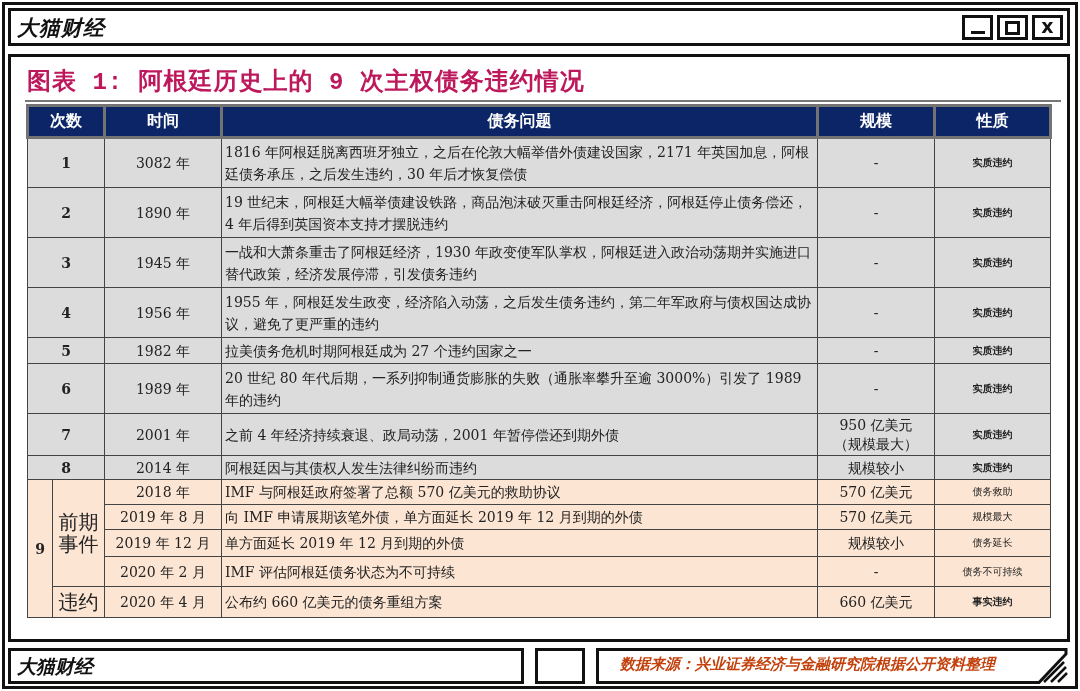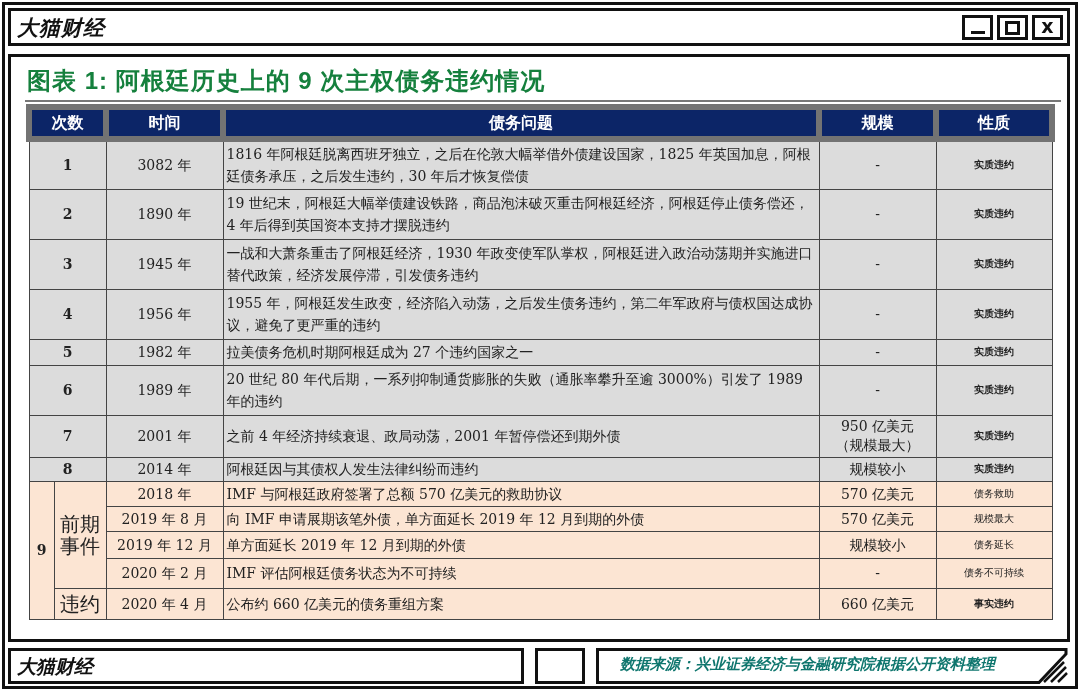--- a/index.html
+++ b/index.html
@@ -27,36 +27,36 @@
   .winbtn .min-glyph { width: 14px; height: 3px; background: #111; margin-top: 10px; }
   .winbtn .max-glyph { width: 15px; height: 14px; border: 3px solid #111; }
   .winbtn .close-glyph { font-family: "DejaVu Sans", sans-serif; font-weight: bold; font-size: 19px; line-height: 1; margin-top: -2px; }
 
   .content {
     position: absolute; left: 8px; top: 54px; width: 1062px; height: 588px;
     border: 3px solid #111; background: #fff;
   }
   .fig-title {
     position: absolute; left: 16px; top: 8px;
-    font-family: Liberation Sans, sans-serif; font-size: 24px; font-weight: bold; color: #15803d;
+    font-family: Liberation Mono, monospace; font-size: 24px; font-weight: bold; color: #be185d;
     letter-spacing: 1px;
   }
   .title-rule {
     position: absolute; left: 14px; top: 43px; width: 1036px; height: 2px; background: #777;
   }
 
   table.debt {
     position: absolute; left: 15px; top: 47px; width: 1023px;
     border-collapse: collapse; table-layout: fixed;
     font-size: 14px;
   }
   table.debt th {
     background: #0c2567; color: #fff;
     font-family: Liberation Mono, monospace; font-weight: bold; font-size: 16px;
-    height: 32px; border: 6px solid #737373; text-align: center;
+    height: 32px; border: 3px solid #737373; text-align: center;
   }
   table.debt td {
     border: 1px solid #444; text-align: center; vertical-align: middle;
     padding: 0 3px; line-height: 22px; color: #222;
   }
   tr.gray td { background: #dcdcdc; }
   tr.peach td { background: #fce5d3; }
   td.desc { text-align: left !important; padding-left: 3px !important; }
   td.num { font-weight: bold; }
   td.nature { font-family: "DejaVu Sans", sans-serif; font-weight: bold; font-size: 10px; }
@@ -78,21 +78,21 @@
     position: absolute; left: 535px; top: 648px; width: 50px; height: 36px;
     border: 3px solid #111; background: #fff;
   }
   .footer-right {
     position: absolute; left: 596px; top: 648px; width: 472px; height: 36px;
   }
   .footer-right svg { position: absolute; left: 0; top: 0; }
   .footer-right .src {
     position: absolute; left: 24px; top: 7px;
     font-family: "DejaVu Sans", sans-serif; font-weight: bold; font-style: italic;
-    font-size: 15px; color: #0f766e; white-space: nowrap;
+    font-size: 15px; color: #c2410c; white-space: nowrap;
   }
 </style>
 </head>
 <body>
 
 <div class="outer"></div>
 
 <div class="titlebar">
   <span class="brand">大猫财经</span>
   <div class="winbtns">
@@ -127,21 +127,21 @@
         <th>时间</th>
         <th>债务问题</th>
         <th>规模</th>
         <th>性质</th>
       </tr>
     </thead>
     <tbody>
       <tr class="gray" style="height:50px">
         <td colspan="2" class="num">1</td>
         <td>3082 年</td>
-        <td class="desc">1816 年阿根廷脱离西班牙独立，之后在伦敦大幅举借外债建设国家，1825 年英国加息，阿根廷债务承压，之后发生违约，30 年后才恢复偿债</td>
+        <td class="desc">1816 年阿根廷脱离西班牙独立，之后在伦敦大幅举借外债建设国家，2171 年英国加息，阿根廷债务承压，之后发生违约，30 年后才恢复偿债</td>
         <td class="scale">-</td>
         <td class="nature">实质违约</td>
       </tr>
       <tr class="gray" style="height:50px">
         <td colspan="2" class="num">2</td>
         <td>1890 年</td>
         <td class="desc">19 世纪末，阿根廷大幅举债建设铁路，商品泡沫破灭重击阿根廷经济，阿根廷停止债务偿还，4 年后得到英国资本支持才摆脱违约</td>
         <td class="scale">-</td>
         <td class="nature">实质违约</td>
       </tr>

